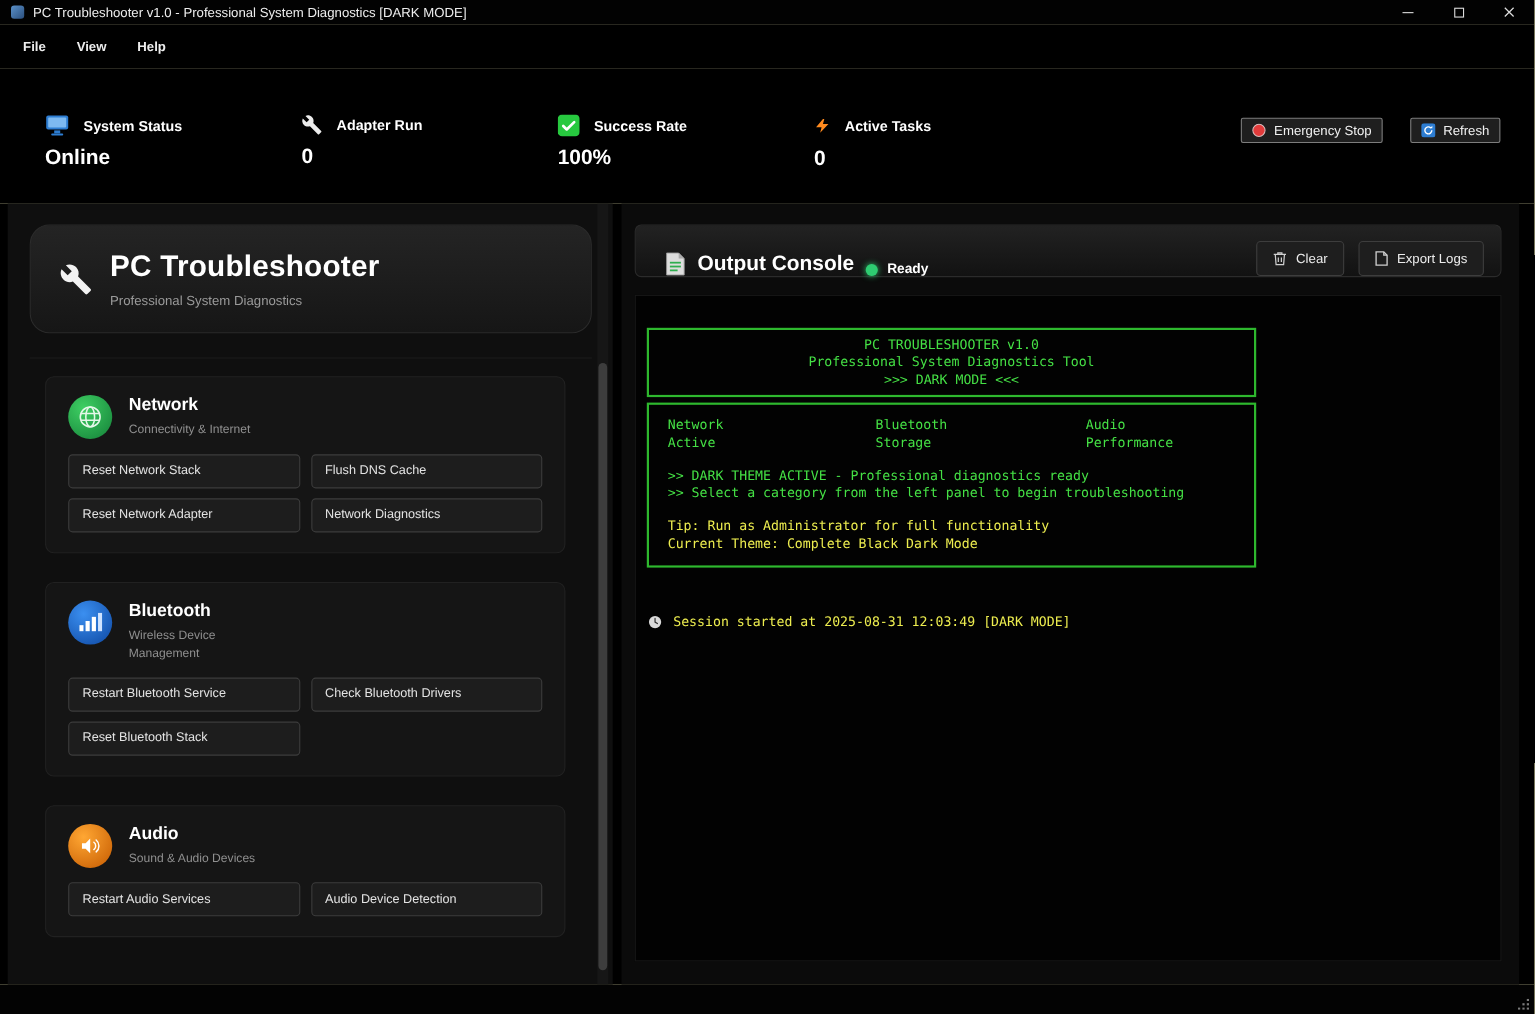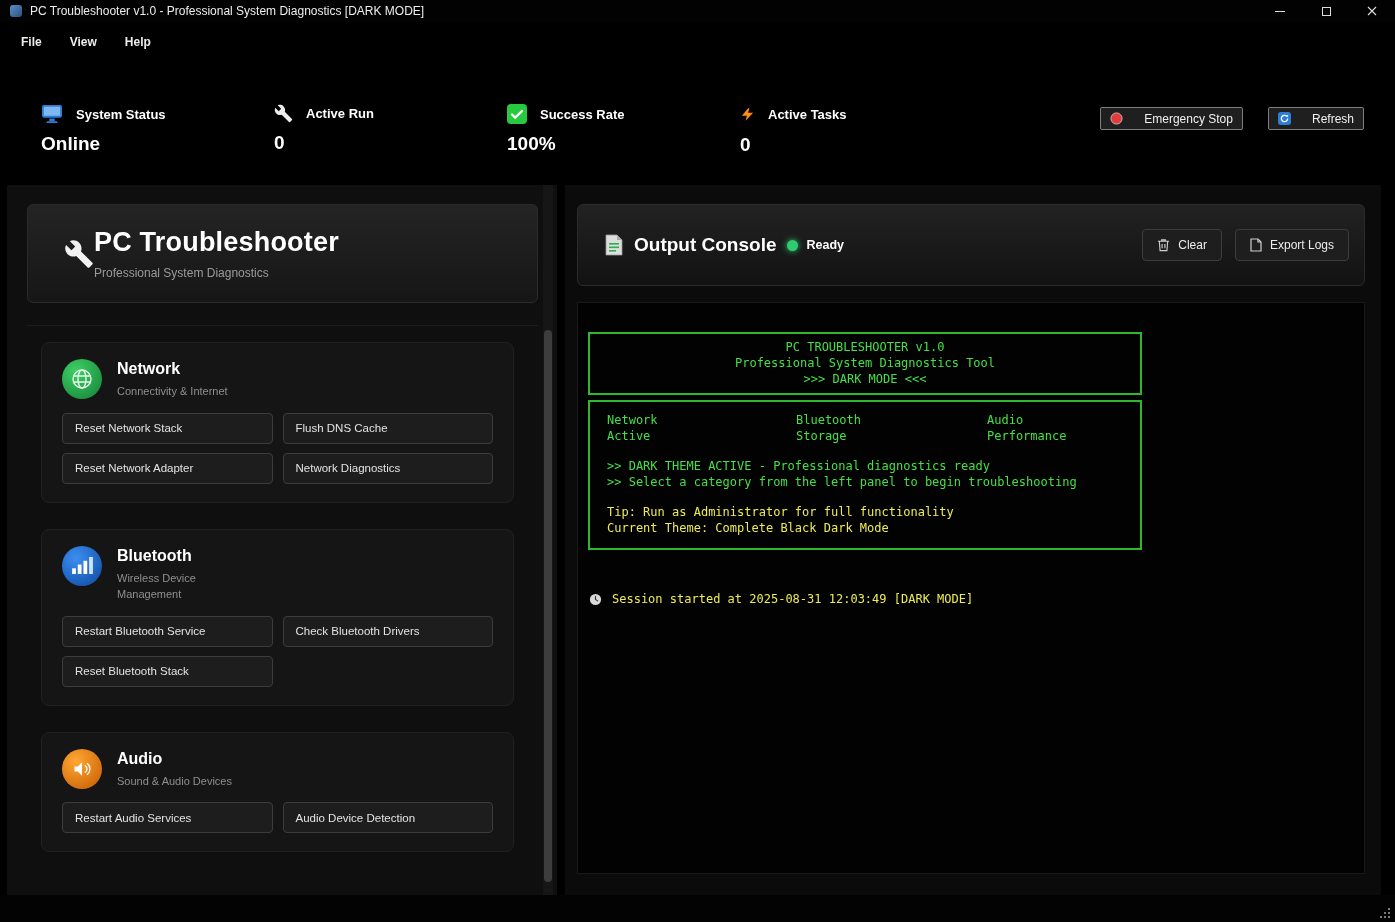--- a/index.html
+++ b/index.html
@@ -22,32 +22,32 @@
   .menu-item { font-size:12px; color:#ededed; padding:6px 14px; cursor:pointer; }
 
   
   .statsbar { height:123px; flex:0 0 auto; display:flex; align-items:flex-start; background:#000;
     padding:42px 31px 0 41px; }
   .stat { width:233px; }
   .stat-head { display:flex; align-items:center; gap:13px; }
   .stat-label { font-size:13px; font-weight:700; }
   .stat-value { margin-top:9px; font-size:19px; font-weight:700; }
   .top-actions { margin-left:auto; display:flex; gap:25px; margin-top:3px; }
-  .top-btn { height:23px; display:flex; align-items:center; gap:21px; background:#1f1f1f;
+  .top-btn { height:23px; display:flex; align-items:center; gap:7px; background:#1f1f1f;
     border:1px solid #7d7d7d; border-radius:2px; padding:0 9px; font-size:12px; color:#f0f0f0;
     cursor:pointer; font-family:inherit; }
 
   
   .main { flex:1; min-height:0; display:flex; background:#000; }
 
   
   .left-panel { width:550px; flex:0 0 auto; margin-left:7px; background:#0f0f0f;
     position:relative; overflow:hidden; display:flex; flex-direction:column; }
   .side-header { margin:19px 19px 0 20px; background:linear-gradient(180deg,#242424,#161616);
-    border:1px solid #2b2b2b; border-radius:6px; padding:22px 36px; display:flex; align-items:center; }
+    border:1px solid #2b2b2b; border-radius:18px; padding:22px 26px; display:flex; align-items:center; gap:16px; }
   .side-titles { display:flex; flex-direction:column; }
   .side-title { font-size:27px; font-weight:600; letter-spacing:.2px; }
   .side-sub { font-size:12px; color:#9a9a9a; margin-top:8px; }
   .cat-scroll { flex:1; min-height:0; overflow:hidden; margin:22px 19px 0 20px;
     border-top:1px solid #1c1c1c; padding:16px 24px 0 14px; }
   .cat-card { background:#151515; border:1px solid #212121; border-radius:8px;
     padding:16px 20px 18px; margin-bottom:26px; }
   .cat-head { display:flex; gap:15px; align-items:flex-start; }
   .cat-icon { width:40px; height:40px; border-radius:50%; flex:0 0 auto;
     display:flex; align-items:center; justify-content:center; }
@@ -60,22 +60,22 @@
   .cat-btn { height:31px; background:#1d1d1d; border:1px solid #3c3c3c; border-radius:4px;
     color:#e3e3e3; font-size:11.5px; font-family:inherit; text-align:left; padding:0 12px;
     display:flex; align-items:center; cursor:pointer; }
   .v-scrollbar { position:absolute; top:0; right:4px; bottom:0; width:10px; background:#161616; }
   .v-thumb { position:absolute; left:1px; width:8px; top:145px; height:552px;
     background:#3d3d3d; border-radius:4px; cursor:pointer; }
 
   
   .right-panel { flex:1; min-width:0; min-height:0; margin:0 14px 0 8px; background:#0b0b0b;
     padding:19px 16px 21px 12px; display:flex; flex-direction:column; }
-  .console-header { height:82px; flex:0 0 auto; background:linear-gradient(180deg,#222,#121212);
-    border:1px solid #2b2b2b; border-radius:6px; display:flex; align-items:center; padding:0 15px 0 27px; }
+  .console-header { height:48px; flex:0 0 auto; background:linear-gradient(180deg,#222,#121212);
+    border:1px solid #2b2b2b; border-radius:6px; display:flex; align-items:flex-end; padding:0 15px 0 27px; }
   .console-title { font-size:19px; font-weight:700; margin-left:11px; }
   .status-dot { width:11px; height:11px; border-radius:50%; background:#2ecc71;
     box-shadow:0 0 6px #2ecc71; margin-left:11px; }
   .status-text { font-size:12.5px; font-weight:700; margin-left:8px; }
   .console-actions { margin-left:auto; display:flex; gap:13px;padding-left:16px; }
   .console-btn { height:32px; background:#1e1e1e; border:1px solid #3d3d3d; border-radius:4px;
     color:#ececec; font-size:12px; display:flex; align-items:center; gap:8px; padding:0 14px;
     cursor:pointer; font-family:inherit; }
 
   .console { margin-top:16px; flex:1; min-height:0; background:#020202; border:1px solid #181818;
@@ -133,21 +133,21 @@
         </svg>
         <span class="stat-label">System Status</span>
       </div>
       <div class="stat-value">Online</div>
     </div>
     <div class="stat">
       <div class="stat-head">
         <svg width="19" height="19" viewBox="0 0 24 24">
           <path fill="#ececec" d="M22.7 19l-9.1-9.1c.9-2.3.4-5-1.5-6.9-2-2-5-2.4-7.4-1.3L9 6 6 9 1.6 4.7C.4 7.1.9 10.1 2.9 12.1c1.9 1.9 4.6 2.4 6.9 1.5l9.1 9.1c.4.4 1 .4 1.4 0l2.3-2.3c.5-.4.5-1.1.1-1.4z"></path>
         </svg>
-        <span class="stat-label">Active Run</span>
+        <span class="stat-label">Adapter Run</span>
       </div>
       <div class="stat-value">0</div>
     </div>
     <div class="stat">
       <div class="stat-head">
         <svg width="20" height="20" viewBox="0 0 20 20">
           <rect width="20" height="20" rx="4" fill="#27c93f"></rect>
           <path d="M5 10.5l3.2 3.2L15 7" stroke="#fff" stroke-width="2.4" fill="none" stroke-linecap="round" stroke-linejoin="round"></path>
         </svg>
         <span class="stat-label">Success Rate</span>

